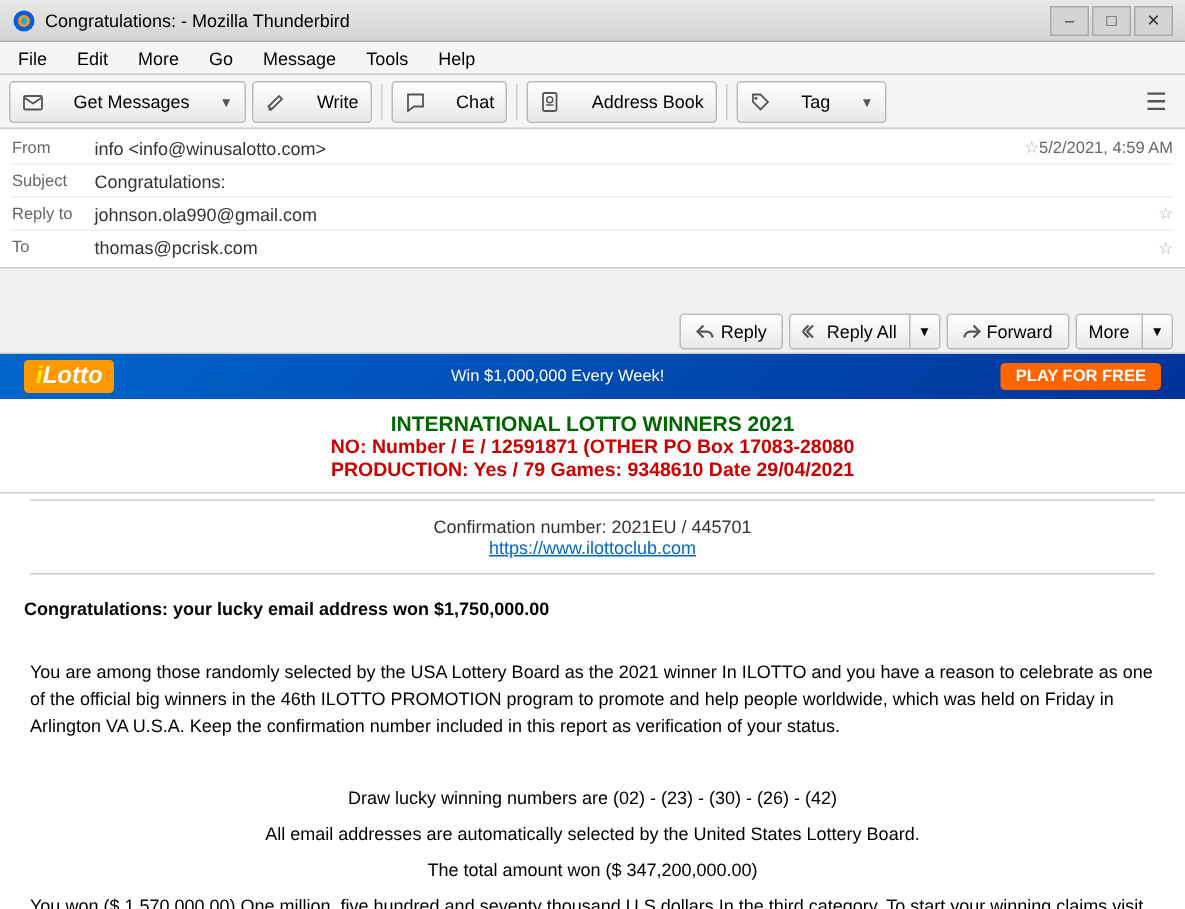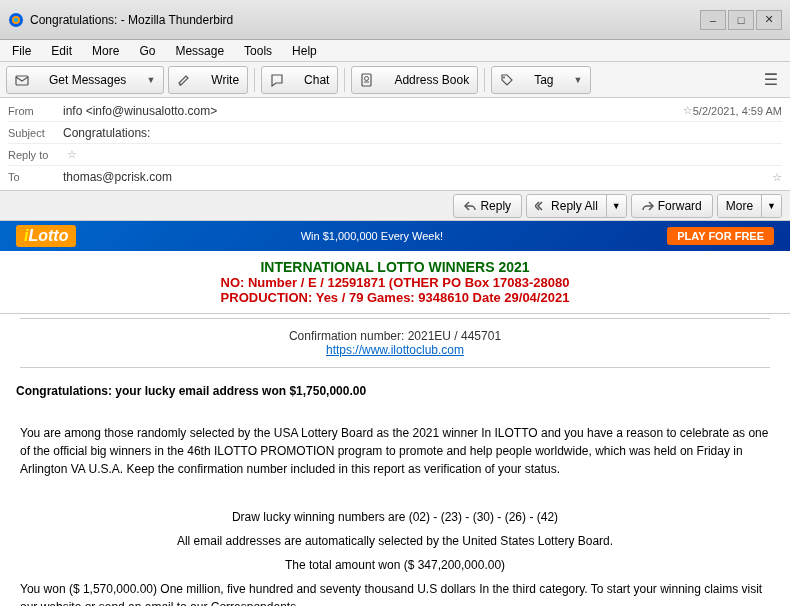--- a/index.html
+++ b/index.html
@@ -1,21 +1,21 @@
 <!DOCTYPE html>
 <html><head>
   <meta charset="utf-8">
   <style>
     * { margin: 0; padding: 0; box-sizing: border-box; }
     body { font-family: 'Segoe UI', Tahoma, sans-serif; font-size: 12px; background: #f0f0f0; width: 790px; height: 606px; overflow: hidden; }
 
     
     .titlebar {
       background: linear-gradient(to bottom, #e8e8e8, #d4d4d4);
-      height: 40px;
+      height: 28px;
       display: flex;
       align-items: center;
       padding: 0 8px;
       border-bottom: 1px solid #aaa;
       user-select: none;
     }
     .titlebar-icon { width: 16px; height: 16px; margin-right: 6px; }
     .titlebar-icon svg { width: 16px; height: 16px; }
     .titlebar-title { font-size: 12px; color: #000; flex: 1; }
     .titlebar-controls { display: flex; gap: 2px; }
@@ -86,20 +86,21 @@
     
     .action-bar {
       background: #f0f0f0;
       height: 30px;
       display: flex;
       align-items: center;
       justify-content: flex-end;
       padding: 0 8px;
       border-bottom: 1px solid #ccc;
       gap: 4px;
+      margin-top: 27px;
     }
     .action-btn {
       display: flex; align-items: center; gap: 4px;
       padding: 2px 10px; background: linear-gradient(to bottom, #fff, #e8e8e8);
       border: 1px solid #bbb; border-radius: 3px; cursor: pointer;
       font-size: 12px; height: 24px;
     }
     .action-btn-split {
       display: flex; align-items: stretch;
       border: 1px solid #bbb; border-radius: 3px; overflow: hidden; height: 24px;
@@ -247,20 +248,21 @@
     <span class="header-value">info &lt;info@winusalotto.com&gt;</span>
     <span class="star-icon">☆</span>
     <span class="header-date">5/2/2021, 4:59 AM</span>
   </div>
   <div class="header-row">
     <span class="header-label">Subject</span>
     <span class="header-value">Congratulations:</span>
   </div>
   <div class="header-row">
     <span class="header-label">Reply to</span>
+    <span class="header-value">johnson.ola990@gmail.com</span>
     <span class="star-icon">☆</span>
   </div>
   <div class="header-row">
     <span class="header-label">To</span>
     <span class="header-value">thomas@pcrisk.com</span>
     <span class="star-icon">☆</span>
   </div>
 </div>
 
 <div class="action-bar">

